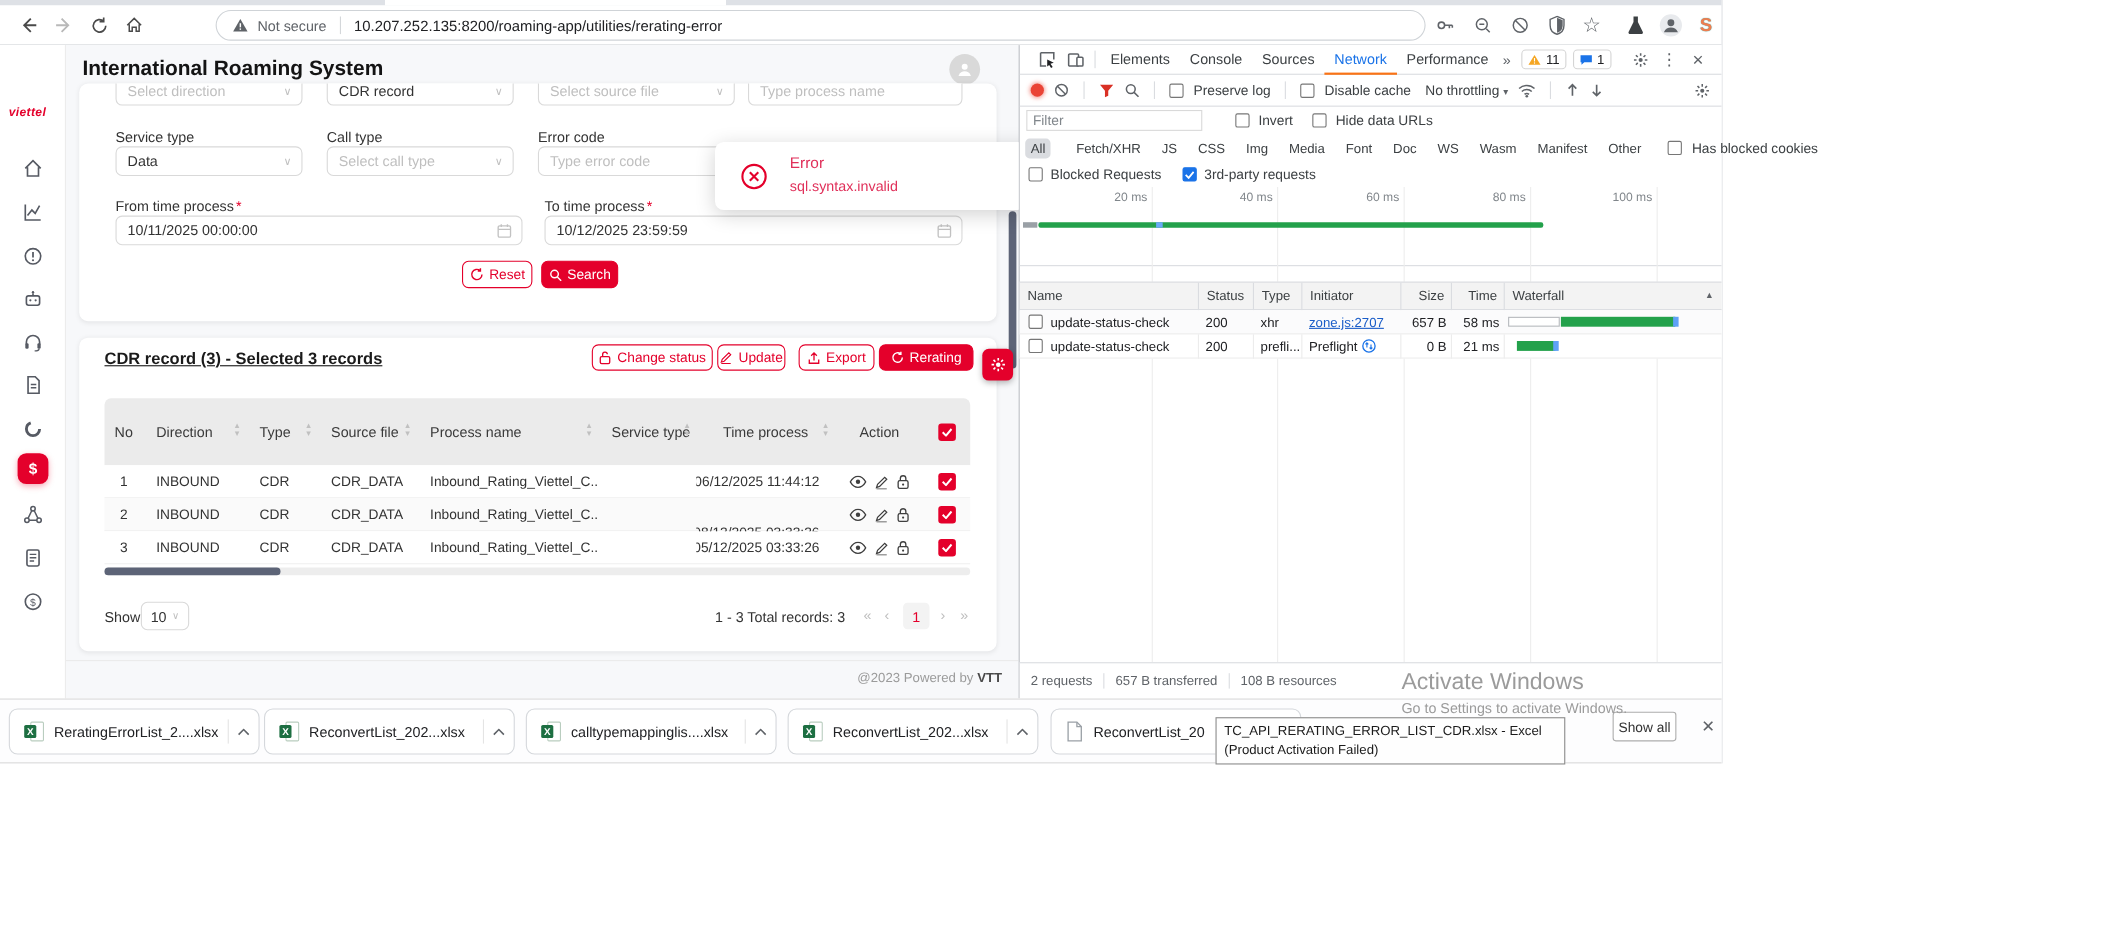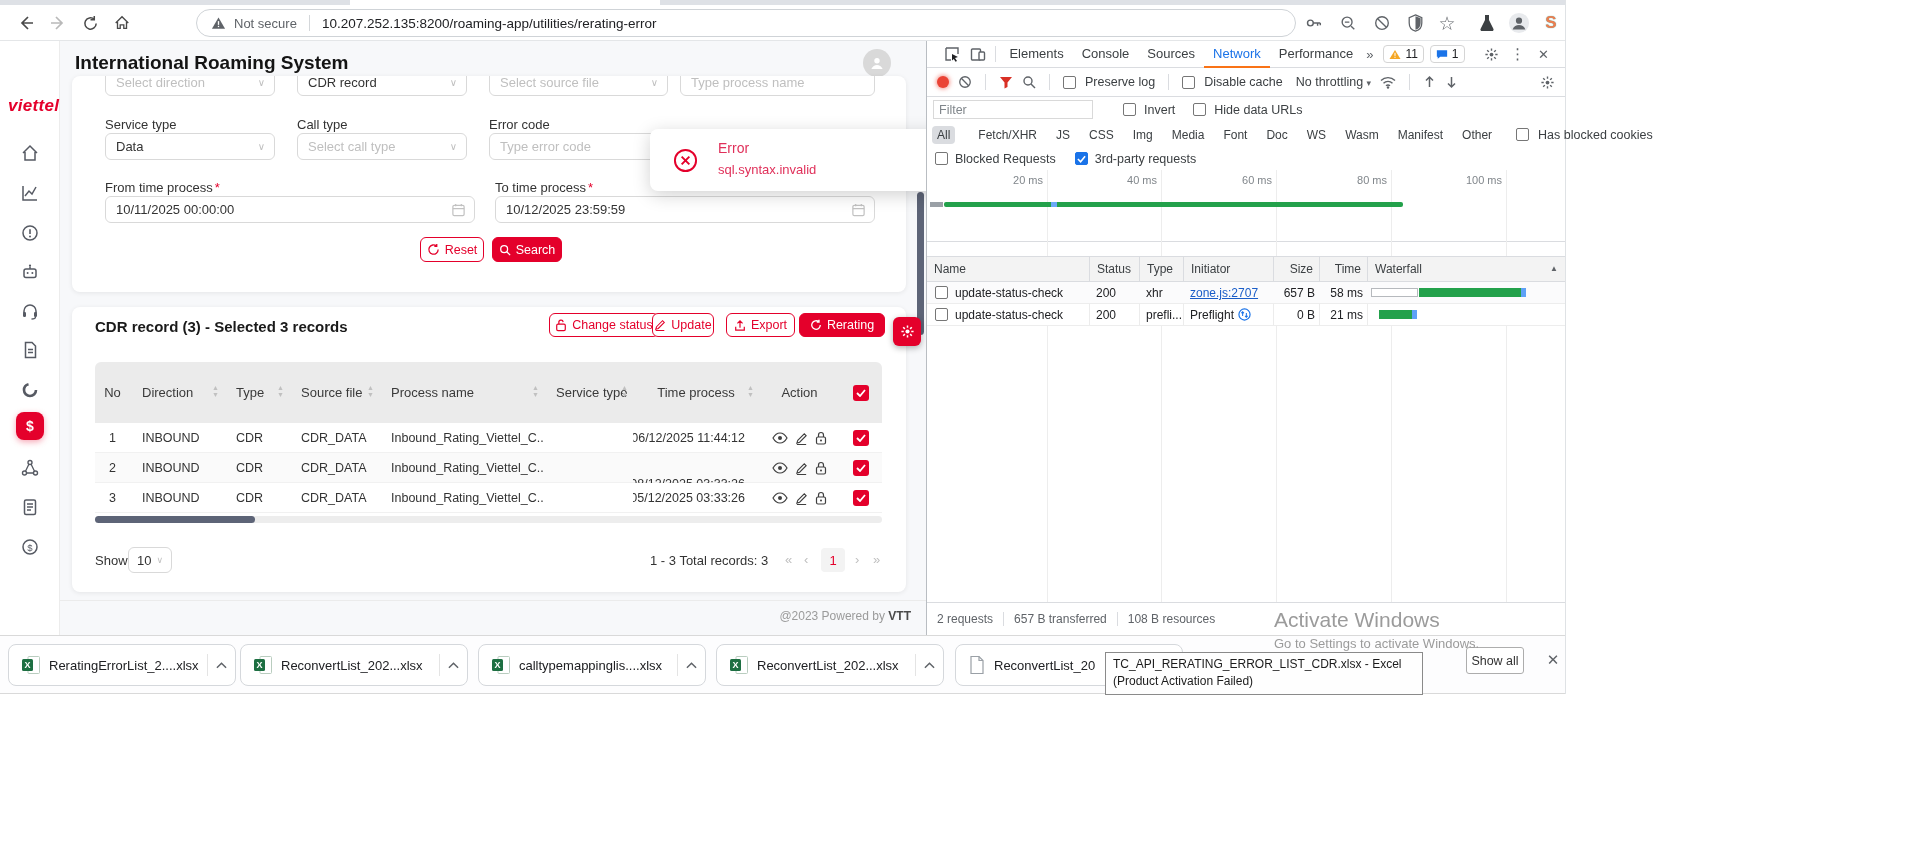--- a/index.html
+++ b/index.html
@@ -17,21 +17,21 @@
   #urlbar .sep { width:1px; height:16px; background:#d4d7da; margin:0 12px; }
   #urlbar .url { color:#202124; font-size:13.5px; }
   .ext-slot { position:absolute; top:7px; width:22px; height:22px; display:flex; align-items:center; justify-content:center; }
   #s-logo { font-weight:bold; font-size:17px; color:#ef7d4f; text-shadow:0 0 1px #2aa198; }
   #win-right-edge { position:absolute; left:1565px; top:0; width:1px; height:694px; background:#dfe2e5; }
 
   
   #sidebar { position:absolute; left:0; top:41px; width:60px; height:594px; background:#fff; border-right:1px solid #ececec; z-index:5; }
   .sb-ic { position:absolute; left:20px; width:20px; height:20px; }
   #sb-active { position:absolute; left:16px; top:371px; width:28px; height:28px; background:#e4002b; border-radius:8px; display:flex; align-items:center; justify-content:center; color:#fff; font-weight:bold; font-size:14px; box-shadow:0 2px 6px rgba(228,0,43,.35); }
-  #sb-brand { position:absolute; left:8px; top:55px; width:44px; color:#e4002b; font-weight:bold; font-style:italic; font-size:17px; letter-spacing:.3px; }
+  #sb-brand { position:absolute; left:8px; top:55px; width:44px; color:#e4002b; font-weight:bold; font-style:italic; font-size:11px; letter-spacing:.3px; }
 
   #app { position:absolute; left:60px; top:41px; width:866px; height:594px; background:#f7f8fa; overflow:hidden; }
   #app-title { position:absolute; left:15px; top:11px; font-size:19px; font-weight:bold; color:#141414; }
   #app-avatar { position:absolute; left:803px; top:8px; width:28px; height:28px; border-radius:50%; background:#d9d9d9; display:flex; align-items:center; justify-content:center; }
 
   .card { position:absolute; left:12px; width:834px; background:#fff; border-radius:8px; box-shadow:0 1px 5px rgba(0,0,0,.08); }
   #card-filter { top:35px; height:216px; overflow:hidden; }
   #card-table  { top:266px; height:285px; }
 
   .fld { position:absolute; height:27px; border:1px solid #d9d9d9; border-radius:6px; background:#fff; display:flex; align-items:center; padding:0 10px; font-size:13px; color:#333; }
@@ -389,23 +389,23 @@
     <div id="toast">
       <svg style="position:absolute; left:23px; top:19px;" width="25" height="25" viewBox="0 0 26 26">
         <circle cx="13" cy="13" r="11" stroke="#e4002b" stroke-width="2" fill="none"></circle>
         <path d="M9 9 L17 17 M17 9 L9 17" stroke="#e4002b" stroke-width="2"></path>
       </svg>
       <div class="t">Error</div>
       <div class="m">sql.syntax.invalid</div>
     </div>
 
     <div class="card" id="card-table">
-      <div style="position:absolute; left:23px; top:11px; font-size:15px; font-weight:bold; color:#1a1a1a;">CDR record (3) - Selected 3 records</div>
-
-      <div class="btn-outline" style="position:absolute; left:477px; top:6px; width:110px; height:24px;text-align:right;">
+      <div style="position:absolute; left:23px; top:11px; font-size:15px; font-weight:bold; color:#1a1a1a;text-decoration:underline;">CDR record (3) - Selected 3 records</div>
+
+      <div class="btn-outline" style="position:absolute; left:466px; top:6px; width:110px; height:24px;text-align:right;">
         <svg width="12" height="13" viewBox="0 0 14 15">
             <rect x="2" y="6" width="10" height="7.5" rx="1.5" stroke="#e4002b" stroke-width="1.4" fill="none"></rect>
             <path d="M4.5 6 V4 a2.5 2.5 0 0 1 5 -.5" stroke="#e4002b" stroke-width="1.4" fill="none"></path>
           </svg>
         <span>Change status</span>
       </div>
       <div class="btn-outline" style="position:absolute; left:580px; top:6px; width:62px; height:24px;">
         <svg width="12" height="12" viewBox="0 0 14 14">
             <path d="M2 12 L3 9 L10 2 L12 4 L5 11 Z M2 13.5 H12" stroke="#e4002b" stroke-width="1.2" fill="none"></path>
           </svg>

